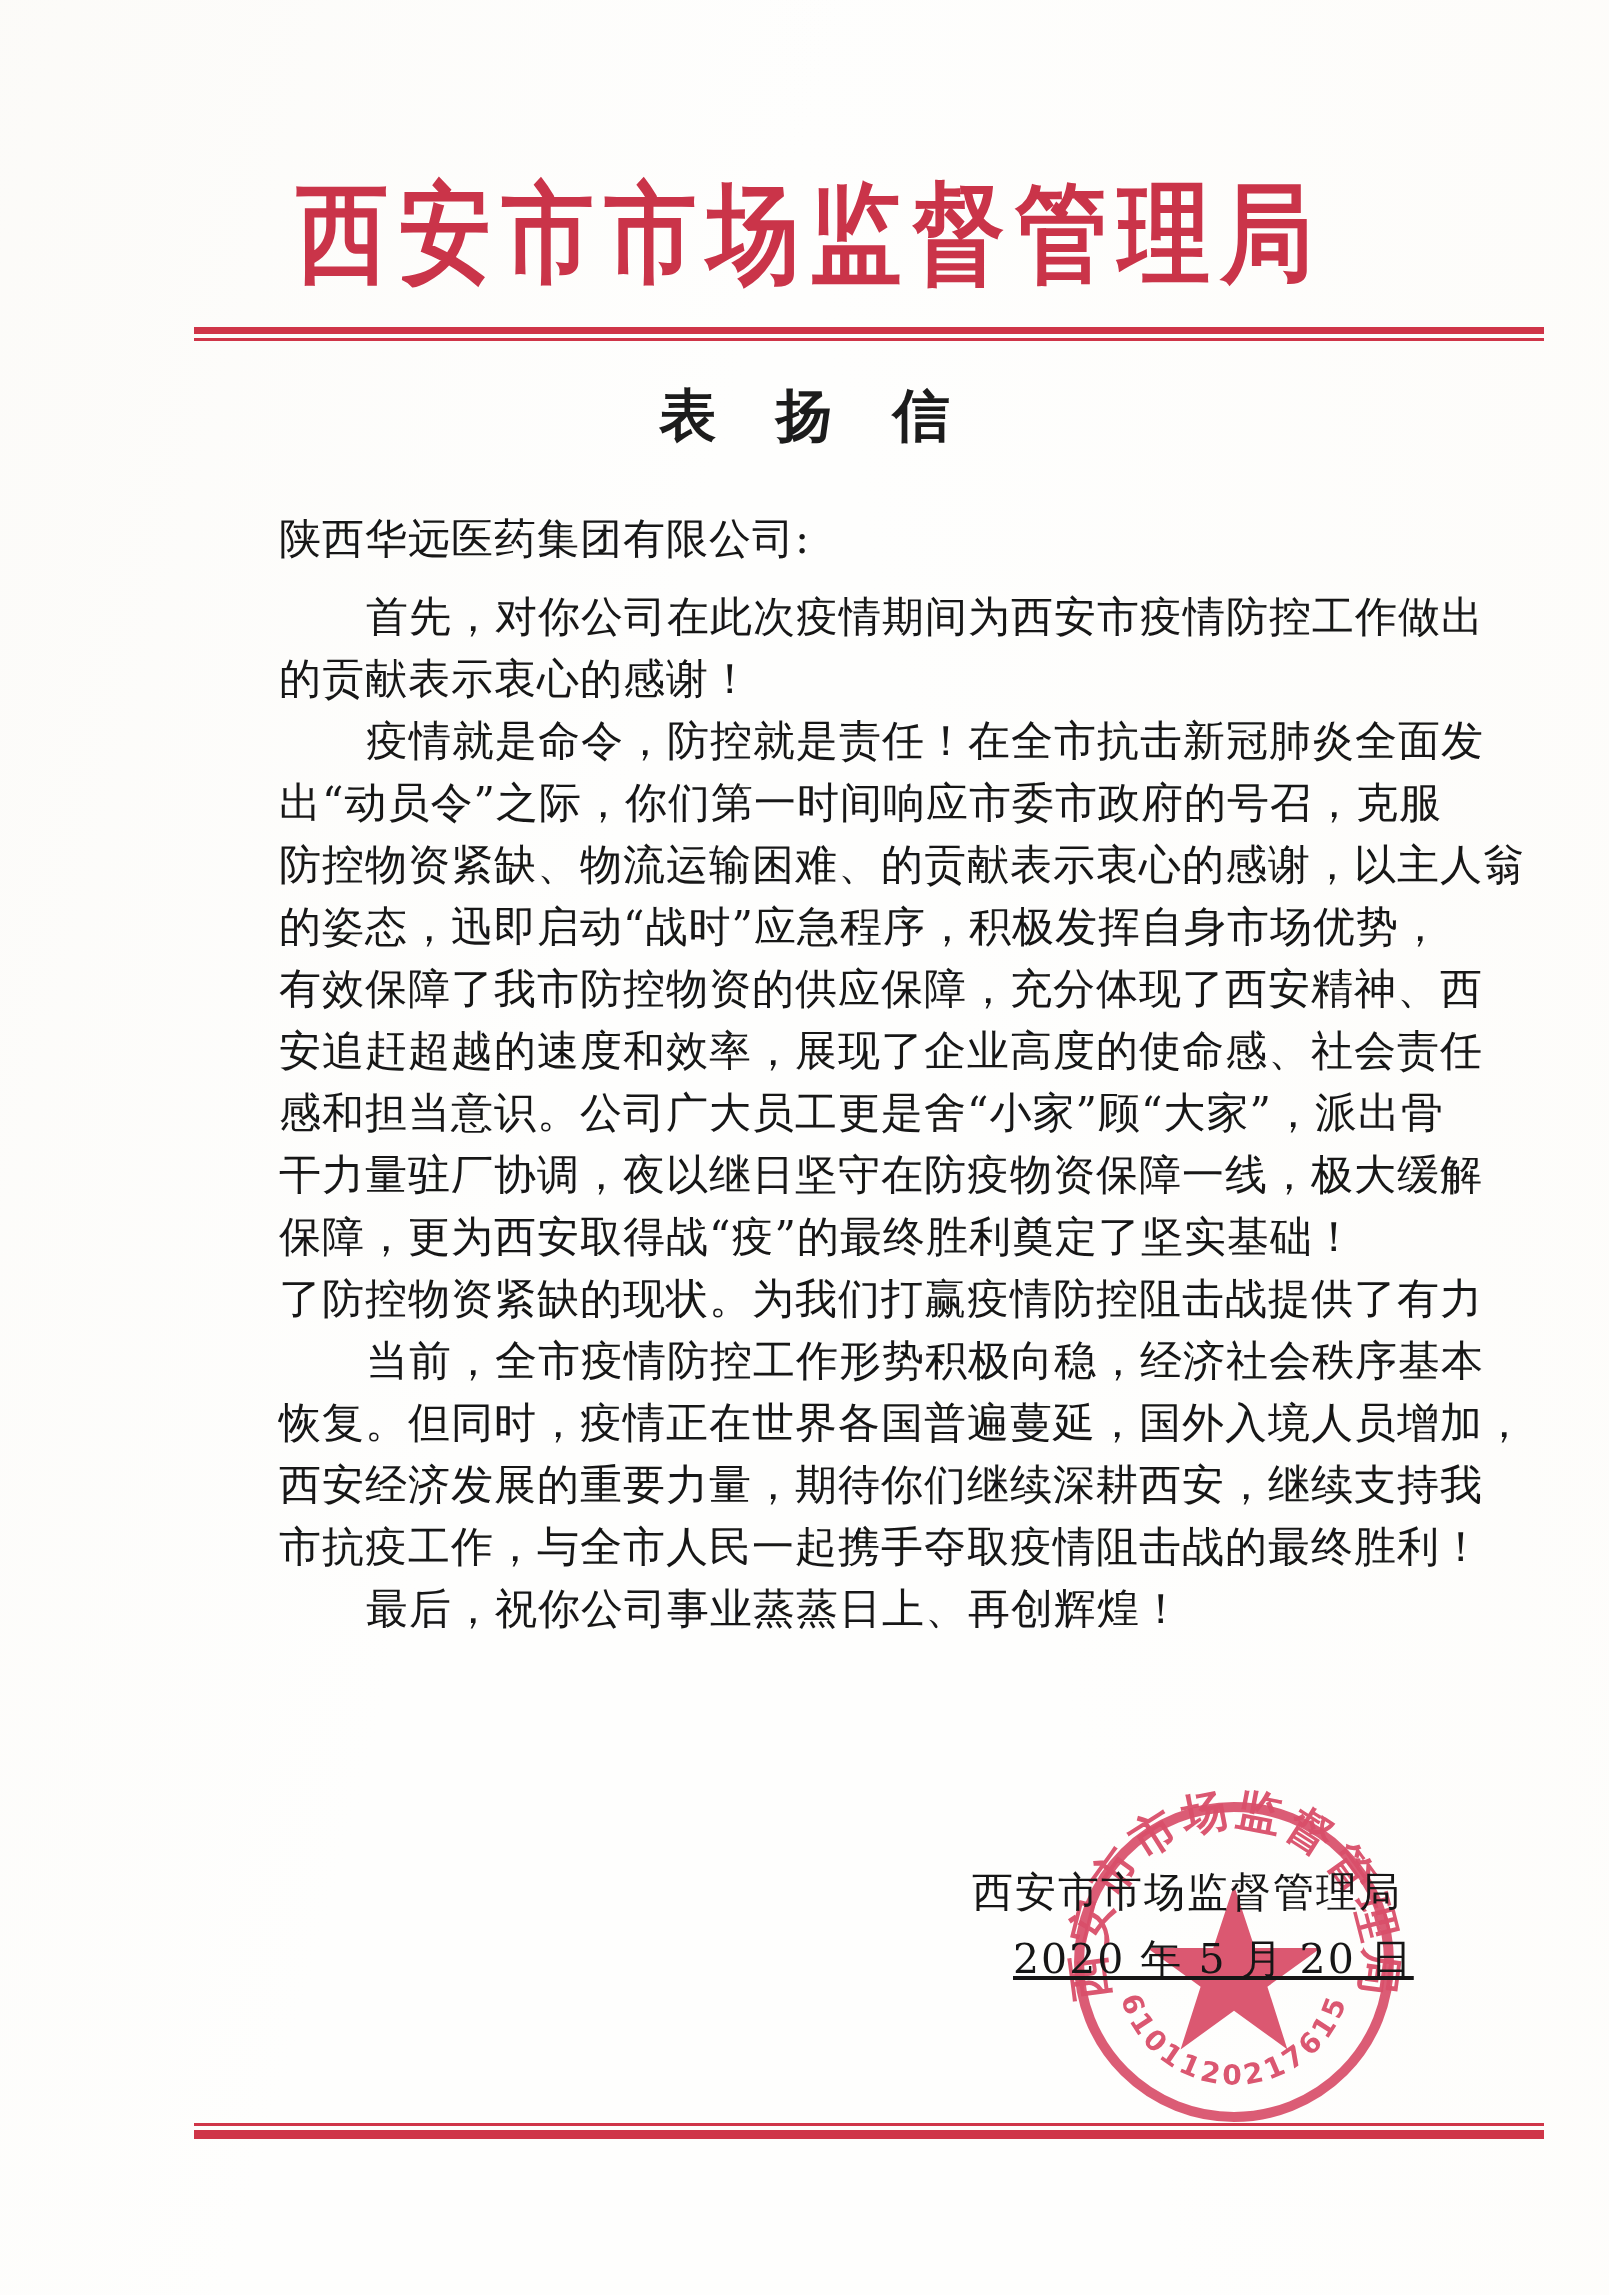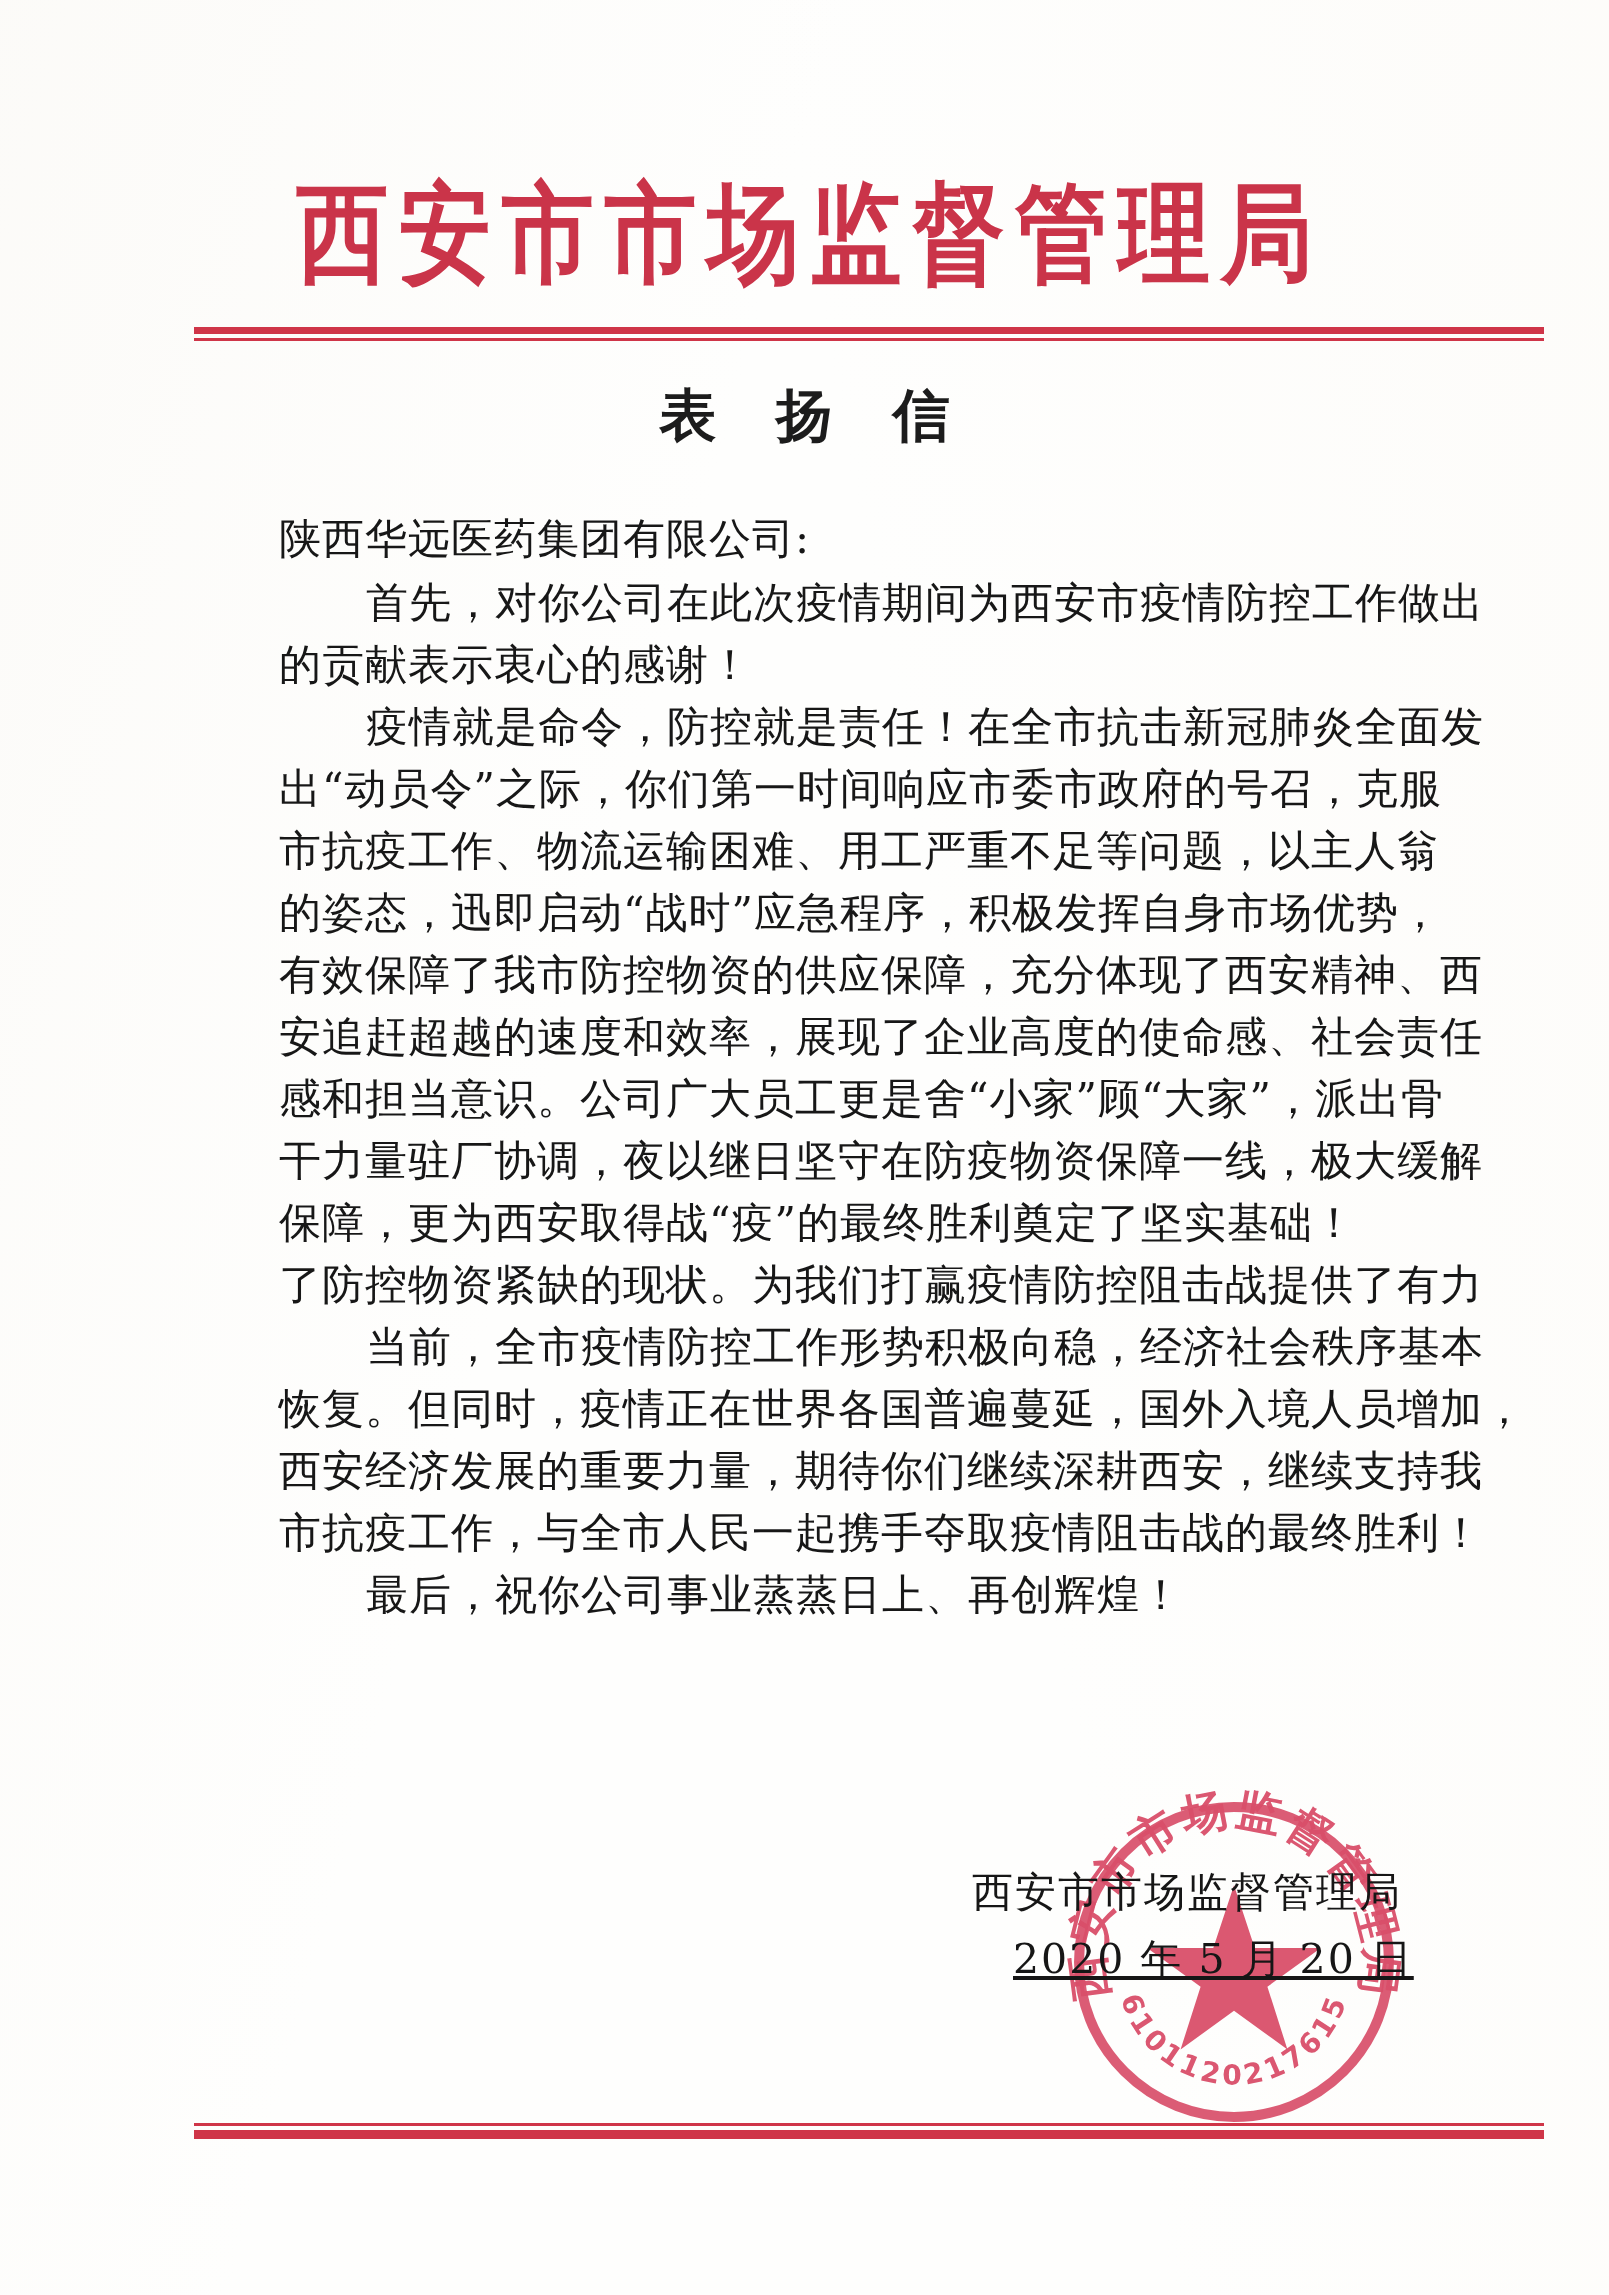--- a/index.html
+++ b/index.html
@@ -110,21 +110,21 @@
     font-size: 42px;
     line-height: 62px;
     color: #171717;
     letter-spacing: 1px;
     white-space: nowrap;
   }
   .body-line.indent {
     text-indent: 87px;
   }
   .body-line.gap {
-    margin-top: 2px;
+    margin-top: 16px;
   }
 
   
   .signature {
     position: absolute;
     left: 972px;
     top: 1864px;
     width: 468px;
     text-align: left;
     z-index: 3;
@@ -178,21 +178,21 @@
   </div>
 
   <div class="doc-title">表 扬 信</div>
 
   <div class="body-block">
     <div class="body-line">陕西华远医药集团有限公司:</div>
     <div class="body-line indent gap">首先，对你公司在此次疫情期间为西安市疫情防控工作做出</div>
     <div class="body-line">的贡献表示衷心的感谢！</div>
     <div class="body-line indent">疫情就是命令，防控就是责任！在全市抗击新冠肺炎全面发</div>
     <div class="body-line">出“动员令”之际，你们第一时间响应市委市政府的号召，克服</div>
-    <div class="body-line">市抗疫工作、物流运输困难、用工严重不足等问题，以主人翁</div>
+    <div class="body-line">防控物资紧缺、物流运输困难、的贡献表示衷心的感谢，以主人翁</div>
     <div class="body-line">的姿态，迅即启动“战时”应急程序，积极发挥自身市场优势，</div>
     <div class="body-line">有效保障了我市防控物资的供应保障，充分体现了西安精神、西</div>
     <div class="body-line">安追赶超越的速度和效率，展现了企业高度的使命感、社会责任</div>
     <div class="body-line">感和担当意识。公司广大员工更是舍“小家”顾“大家”，派出骨</div>
     <div class="body-line">干力量驻厂协调，夜以继日坚守在防疫物资保障一线，极大缓解</div>
     <div class="body-line">保障，更为西安取得战“疫”的最终胜利奠定了坚实基础！</div>
     <div class="body-line">了防控物资紧缺的现状。为我们打赢疫情防控阻击战提供了有力</div>
     <div class="body-line indent">当前，全市疫情防控工作形势积极向稳，经济社会秩序基本</div>
     <div class="body-line">恢复。但同时，疫情正在世界各国普遍蔓延，国外入境人员增加，</div>
     <div class="body-line">西安经济发展的重要力量，期待你们继续深耕西安，继续支持我</div>

